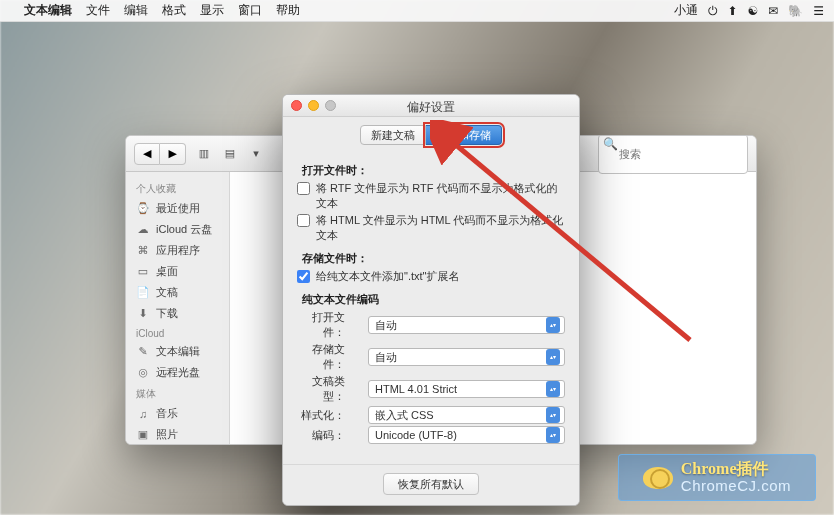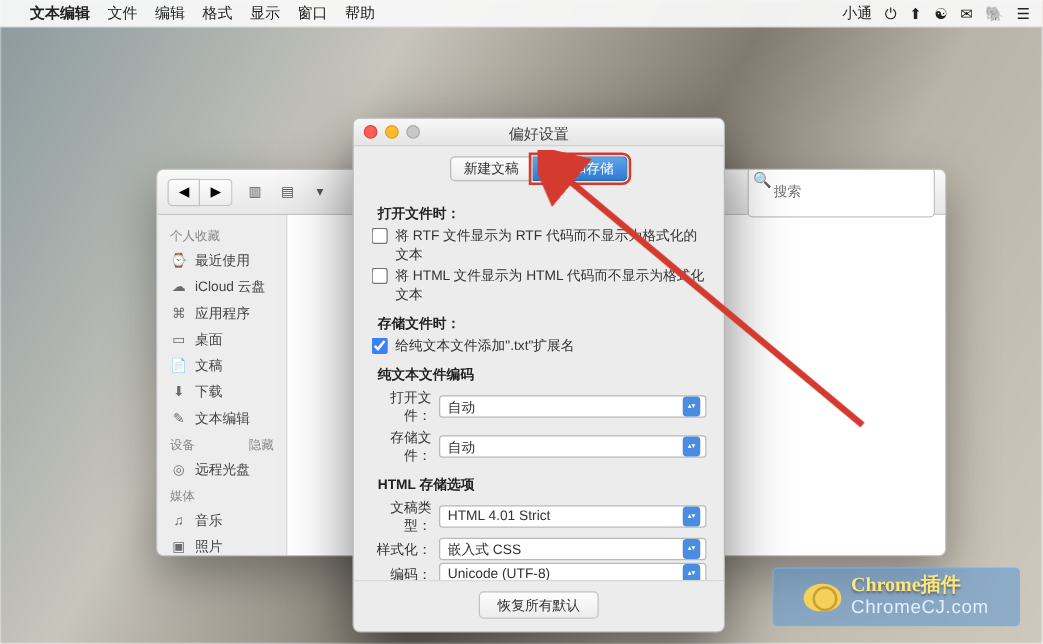--- a/index.html
+++ b/index.html
@@ -57,21 +57,21 @@
   .traffic span { width:11px; height:11px; border-radius:50%; display:block; }
   .t-close{background:#ff5f57;border:1px solid #e2463f;}
   .t-min{background:#febc2e;border:1px solid #e1a117;}
   .t-max{background:#c7c7c7;border:1px solid #aaa;}
   .prefs-tabs { display:flex; justify-content:center; padding:8px 0 6px; gap:0; }
   .prefs-tab { height:20px; border:1px solid #b9b9b9; background:linear-gradient(#fdfdfd,#ededed); padding:0 10px; font-size:11px; line-height:18px; cursor:pointer; }
   .prefs-tab.left { border-radius:4px 0 0 4px; }
   .prefs-tab.right { border-radius:0 4px 4px 0; border-left:none; }
   .prefs-tab.selected { background:linear-gradient(#5fa4ea,#2f7ad1); color:#fff; border-color:#2a66ac; outline:2px solid #d43a2f; outline-offset:1px; }
   .prefs-body { flex:1; padding:4px 14px 6px; font-size:11px; overflow:auto; color:#333; }
-  .field-row { display:flex; align-items:center; gap:6px; margin:2px 0; }
+  .field-row { display:flex; align-items:center; gap:23px; margin:2px 0; }
   .field-label { width:48px; text-align:right; color:#333; }
   .field-select { flex:1; height:18px; border:1px solid #b9b9b9; border-radius:3px; background:#fff; display:flex; align-items:center; justify-content:space-between; padding:0 4px 0 6px; cursor:pointer; }
   .arrows { width:14px; height:16px; background:#4a8de0; border-radius:3px; display:flex; flex-direction:column; align-items:center; justify-content:center; color:#fff; font-size:6px; line-height:6px; }
   .section-h { font-weight:600; margin:8px 5px 3px; font-size:11px; color:#222; }
   .cb { display:flex; align-items:flex-start; gap:6px; margin:2px 0; }
   .cb input { margin-top:1px; accent-color:#3b82f6; }
   .prefs-footer { padding:8px 0 10px; display:flex; justify-content:center; border-top:1px solid #d8d8d8; background:#ececec; }
   
   .arrow-svg { position:absolute; top:120px; left:430px; width:300px; height:250px; z-index:60; pointer-events:none; }
   
@@ -156,29 +156,29 @@
         </div>
       <div class="item">
           <span class="ico">📄</span>
           <span>文稿</span>
         </div>
       <div class="item">
           <span class="ico">⬇</span>
           <span>下载</span>
         </div>
 
+      <div class="section-title">
+          <span>iCloud</span>
+          <span></span>
+        </div>
       <div class="item">
           <span class="ico">✎</span>
           <span>文本编辑</span>
         </div>
 
-      <div class="section-title">
-          <span>设备</span>
-          <span>隐藏</span>
-        </div>
       <div class="item">
           <span class="ico">◎</span>
           <span>远程光盘</span>
         </div>
 
       <div class="section-title">
           <span>媒体</span>
           <span></span>
         </div>
       <div class="item">
@@ -234,21 +234,20 @@
         </div>
     </div>
     <div class="field-row">
       <span class="field-label">存储文件：</span>
       <div class="field-select">
           <span>自动</span>
           <span class="arrows">▴▾</span>
         </div>
     </div>
 
-    <div class="section-h">HTML 存储选项</div>
     <div class="field-row">
       <span class="field-label">文稿类型：</span>
       <div class="field-select">
           <span>HTML 4.01 Strict</span>
           <span class="arrows">▴▾</span>
         </div>
     </div>
     <div class="field-row">
       <span class="field-label">样式化：</span>
       <div class="field-select">

